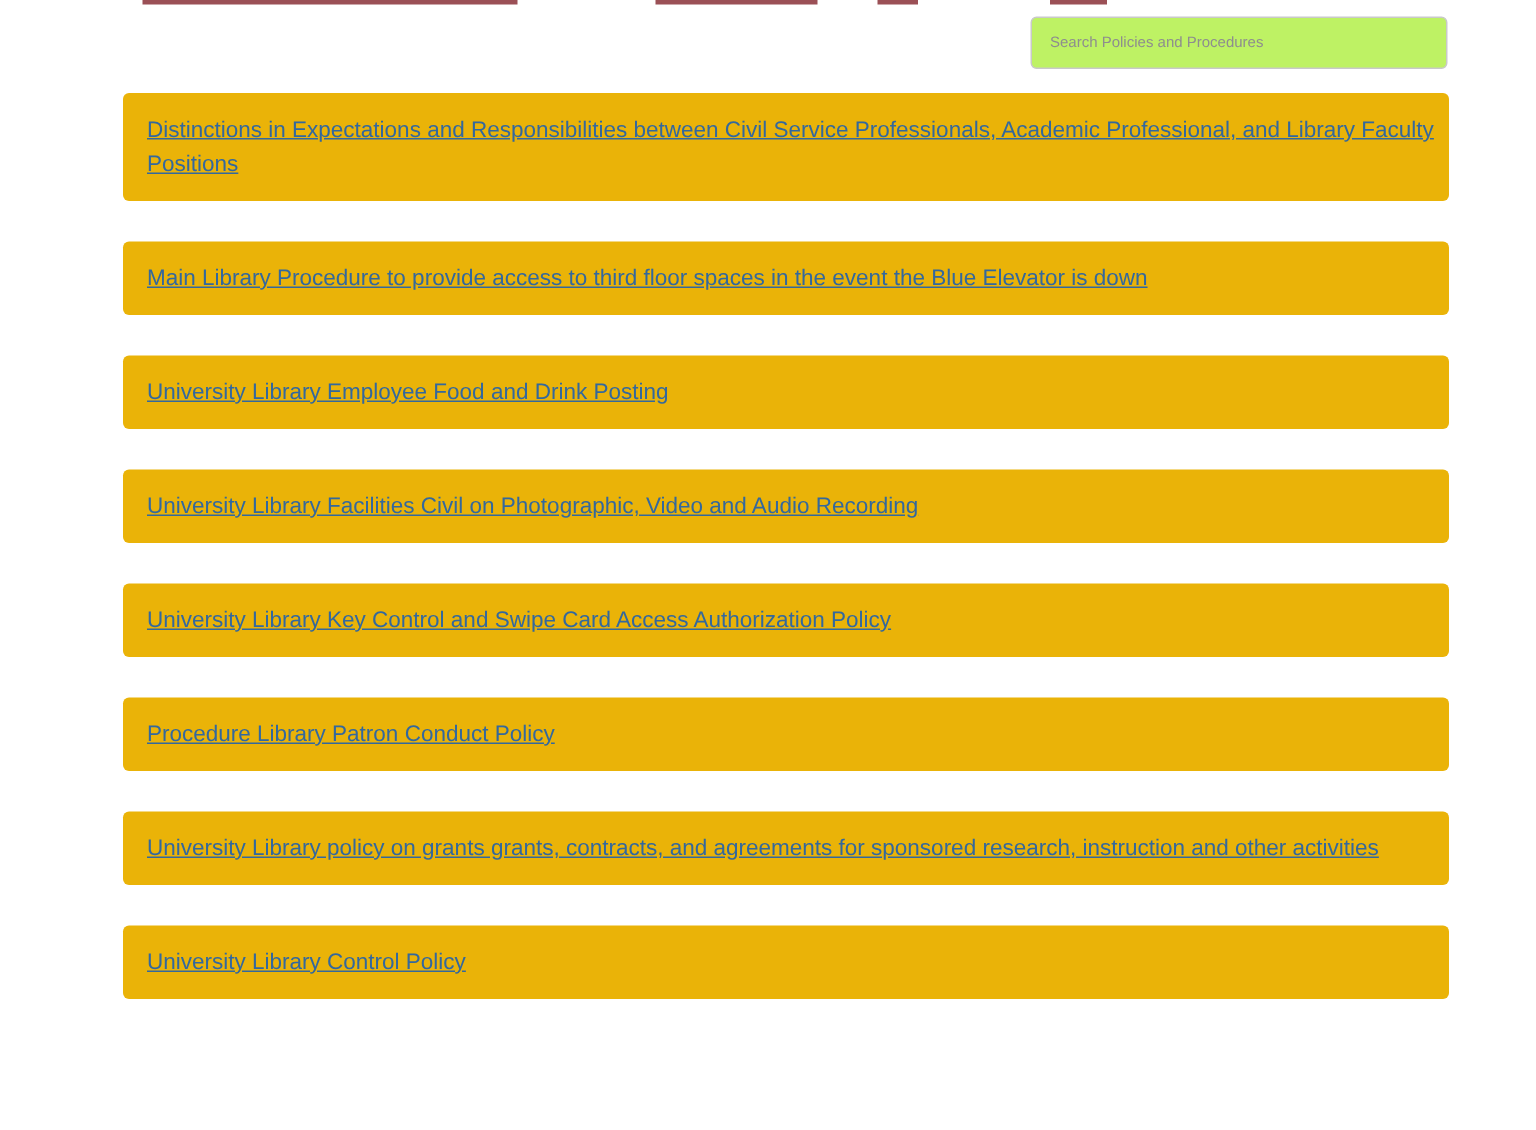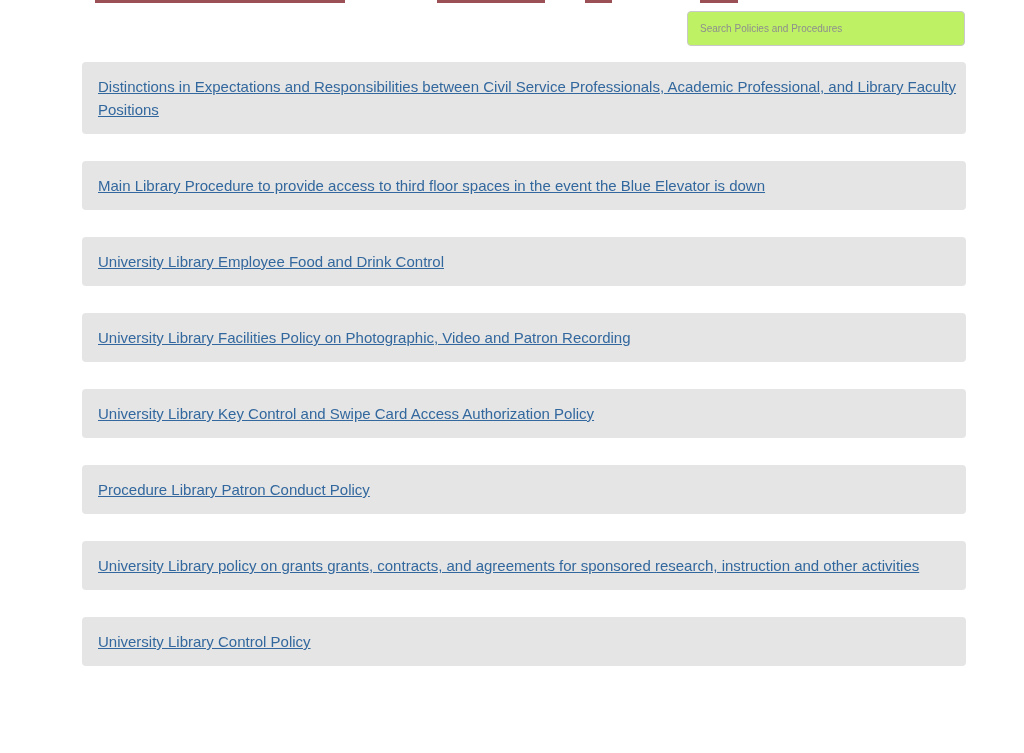--- a/index.html
+++ b/index.html
@@ -55,21 +55,21 @@
     position: absolute;
     top: 62px;
     left: 82px;
     width: 884px;
     list-style: none;
     margin: 0;
     padding: 0;
   }
   .policy-card {
     box-sizing: border-box;
-    background: #e5e5e5;
+    background: #eab308;
     border-radius: 4px;
     padding: 13px 8px 13px 16px;
     margin-bottom: 27px;
   }
   .policy-link {
     color: #33689e;
     font-size: 15px;
     line-height: 23px;
     text-decoration: underline;
     cursor: pointer;
@@ -92,25 +92,25 @@
   <ul class="policy-list" id="policy-list">
     <li class="policy-card">
       <a class="policy-link" href="#">Distinctions in Expectations and Responsibilities between Civil Service Professionals, Academic Professional, and Library Faculty Positions</a>
     </li>
 
     <li class="policy-card">
       <a class="policy-link" href="#">Main Library Procedure to provide access to third floor spaces in the event the Blue Elevator is down</a>
     </li>
 
     <li class="policy-card">
-      <a class="policy-link" href="#">University Library Employee Food and Drink Control</a>
+      <a class="policy-link" href="#">University Library Employee Food and Drink Posting</a>
     </li>
 
     <li class="policy-card">
-      <a class="policy-link" href="#">University Library Facilities Policy on Photographic, Video and Patron Recording</a>
+      <a class="policy-link" href="#">University Library Facilities Civil on Photographic, Video and Audio Recording</a>
     </li>
 
     <li class="policy-card">
       <a class="policy-link" href="#">University Library Key Control and Swipe Card Access Authorization Policy</a>
     </li>
 
     <li class="policy-card">
       <a class="policy-link" href="#">Procedure Library Patron Conduct Policy</a>
     </li>
 

